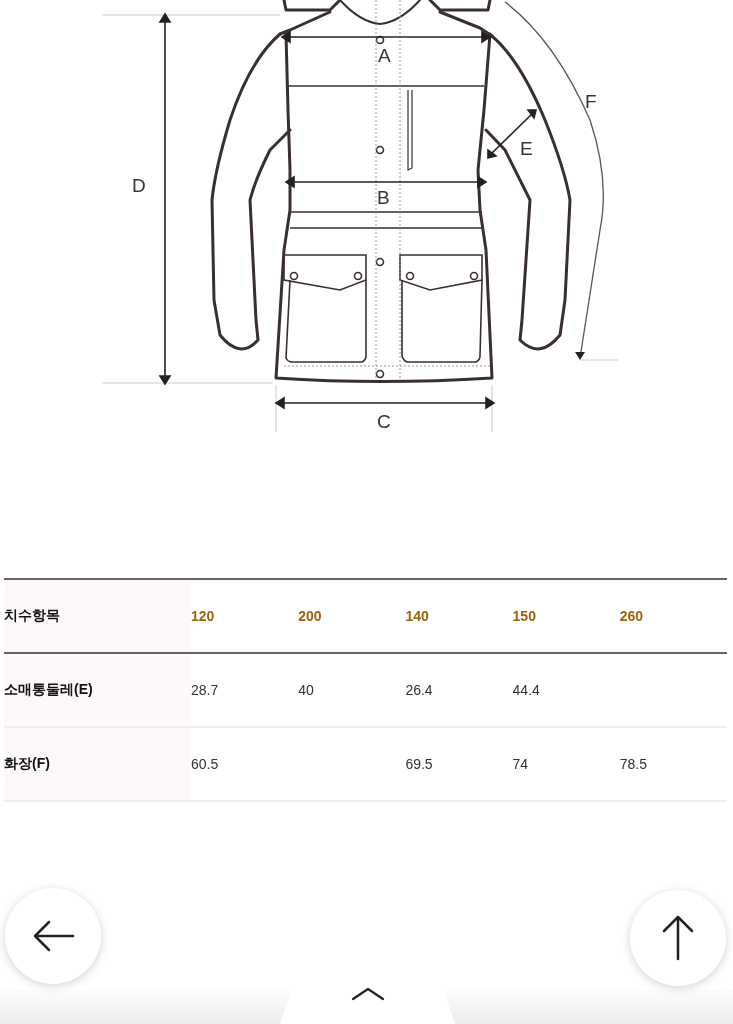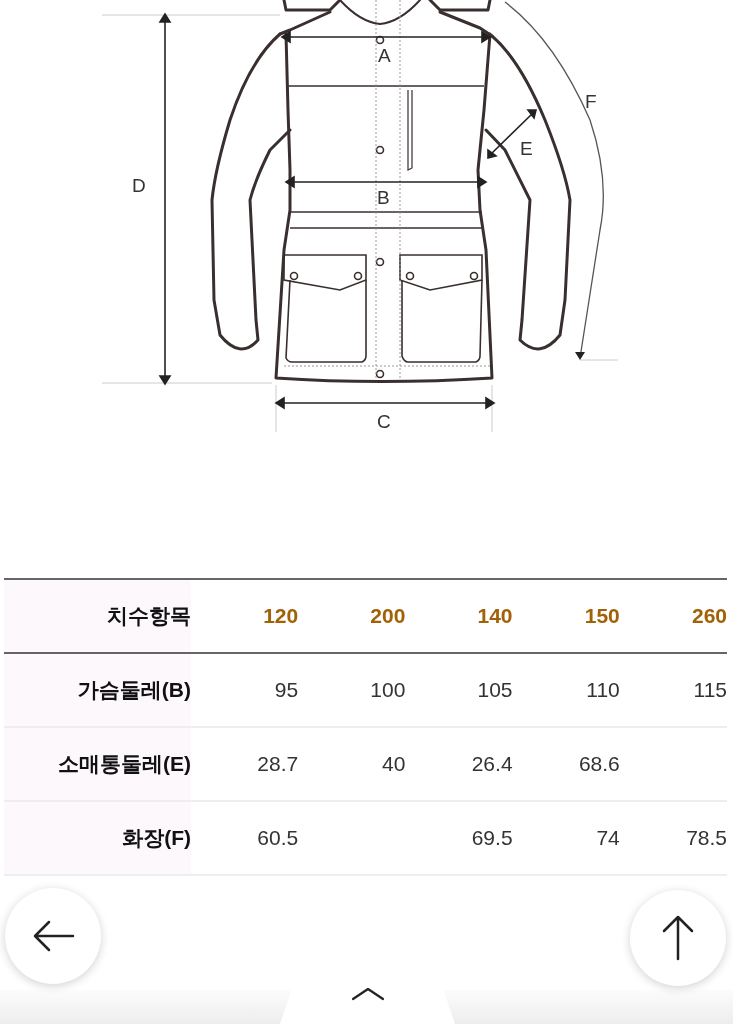--- a/index.html
+++ b/index.html
@@ -2,21 +2,21 @@
 <html><head>
 <meta charset="utf-8">
 <style>
   html, body { margin:0; padding:0; }
   body { width:733px; height:1024px; overflow:hidden; background:#ffffff; position:relative;
          font-family:"Liberation Sans","DejaVu Sans",sans-serif; color:#222; }
   .diagram { position:absolute; left:0; top:0; width:733px; height:440px; }
   .diagram svg { display:block; }
   .dim-label { font-family:"Liberation Sans",sans-serif; font-size:19px; fill:#333; }
   .size-table { position:absolute; left:4px; top:578px; width:723px; border-collapse:collapse; table-layout:fixed; }
-  .size-table th, .size-table td { height:72px; text-align:right; font-size:21px; padding:0; }
+  .size-table th, .size-table td { height:72px; text-align:left; font-size:14px; padding:0; }
   .size-table thead tr { border-top:2px solid #666; border-bottom:2px solid #666; }
   .size-table tbody tr { border-bottom:2px solid #eeeeee; }
   .size-table th { font-weight:bold; color:#a16207; }
   .size-table .label-col { width:187px; background:#fdf8fc; font-weight:bold; color:#111; }
   .size-table td { color:#333; font-weight:normal; }
   .fab { position:absolute; width:96px; height:96px; border-radius:50%; background:#fff;
          box-shadow:0 2px 10px rgba(0,0,0,0.18); display:flex; align-items:center; justify-content:center; cursor:pointer; }
   .fab-back { left:5px; top:888px; }
   .fab-top { left:630px; top:890px; }
   .bottom-tab { position:absolute; left:280px; top:972px; width:175px; height:52px; background:#fff;
@@ -118,33 +118,25 @@
       <th class="label-col">치수항목</th>
       <th>120</th>
       <th>200</th>
       <th>140</th>
       <th>150</th>
       <th>260</th>
     </tr>
   </thead>
   <tbody>
     <tr>
-      <td class="label-col">가슴둘레(B)</td>
-      <td>95</td>
-      <td>100</td>
-      <td>105</td>
-      <td>110</td>
-      <td>115</td>
-    </tr>
-    <tr>
       <td class="label-col">소매통둘레(E)</td>
       <td>28.7</td>
       <td>40</td>
       <td>26.4</td>
-      <td>68.6</td>
+      <td>44.4</td>
       <td></td>
     </tr>
     <tr>
       <td class="label-col">화장(F)</td>
       <td>60.5</td>
       <td></td>
       <td>69.5</td>
       <td>74</td>
       <td>78.5</td>
     </tr>

